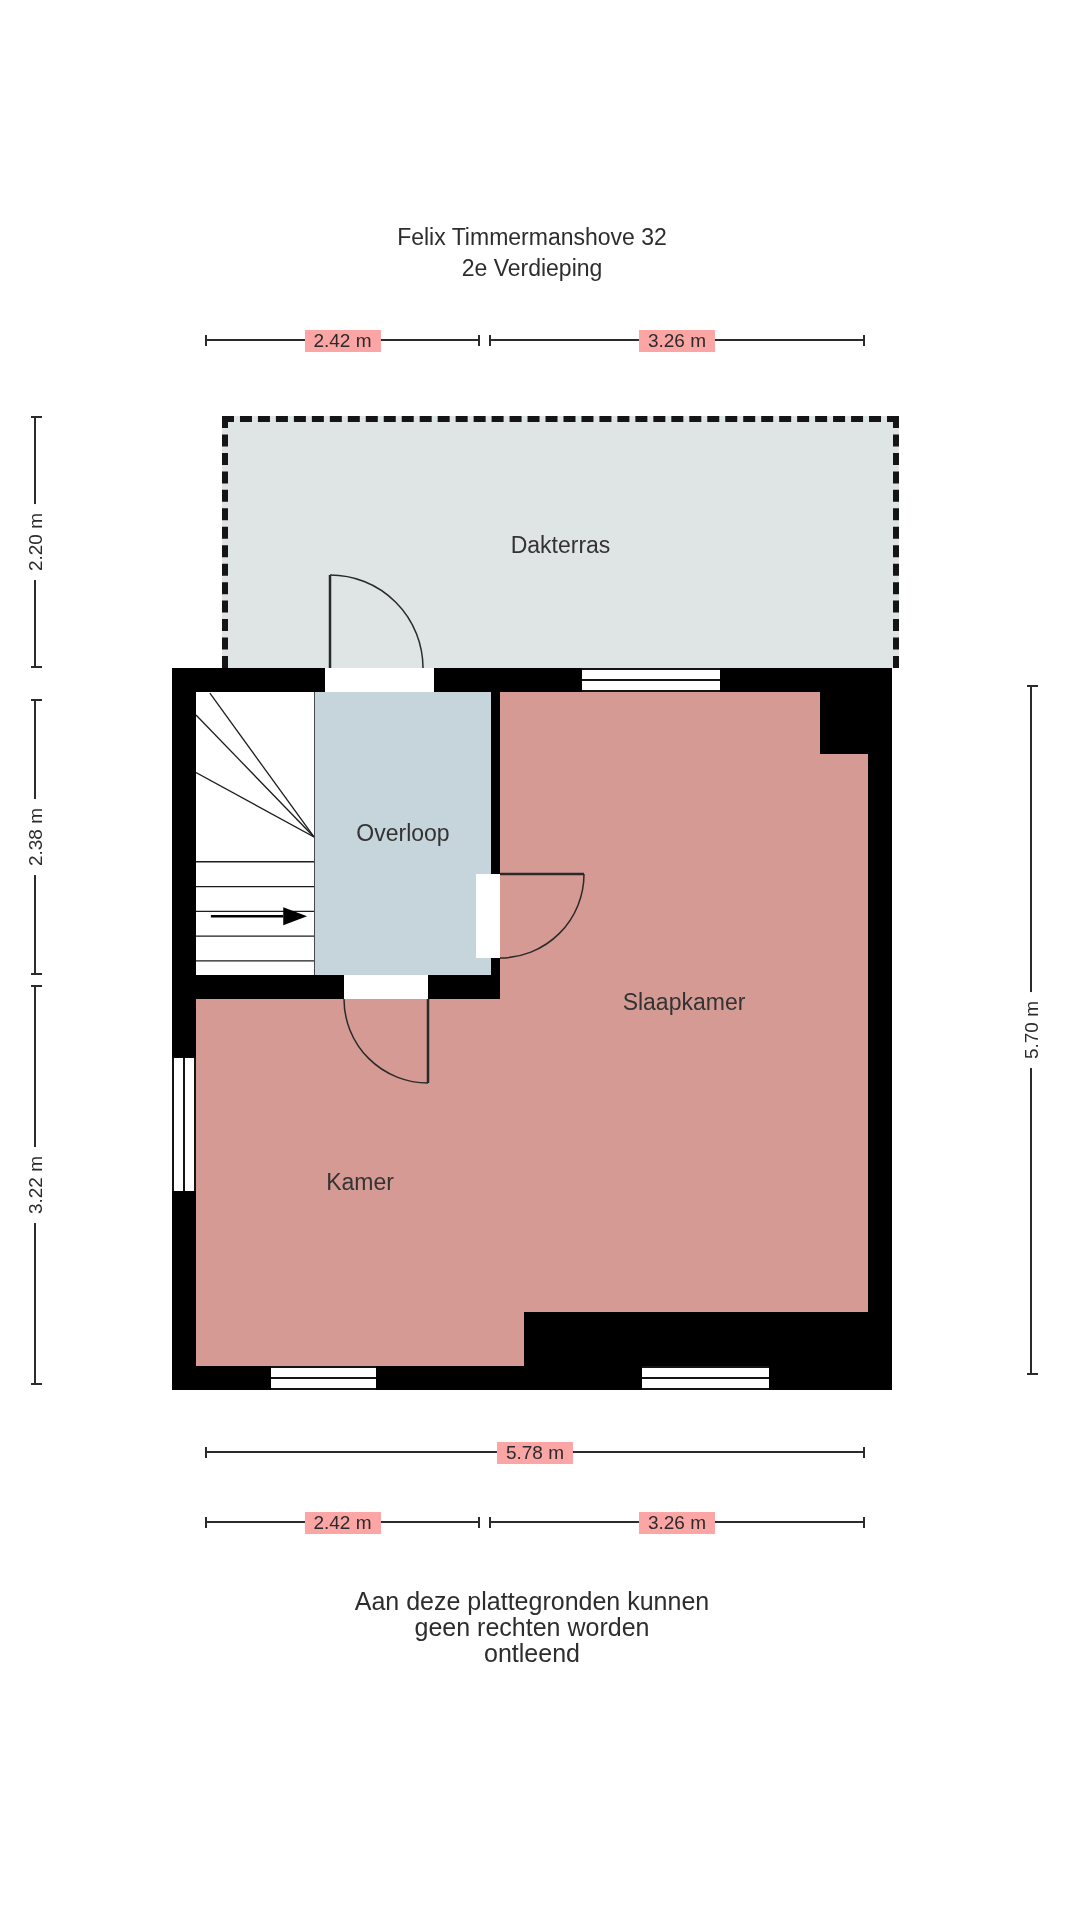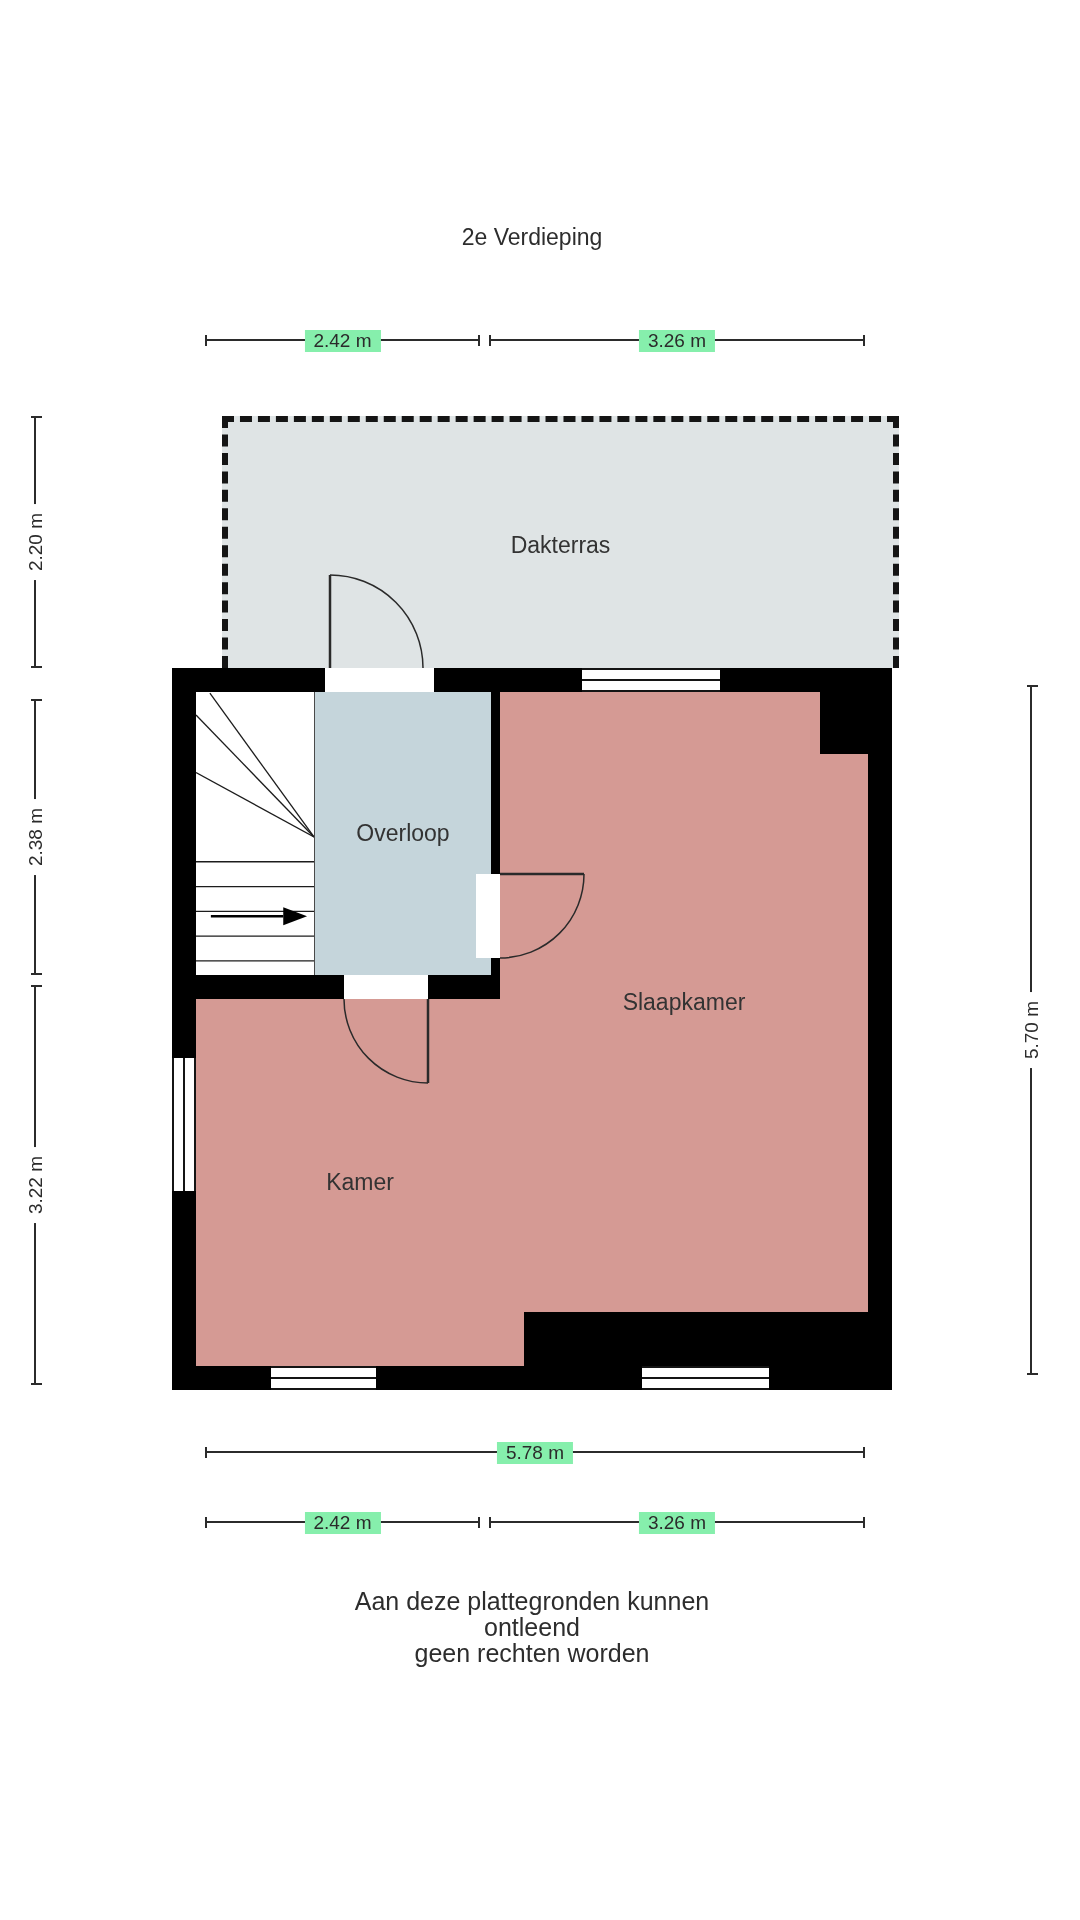--- a/index.html
+++ b/index.html
@@ -7,21 +7,21 @@
   body { font-family: "Liberation Sans", sans-serif; color: #2e2e2e; }
 
   .page { position: relative; width: 1080px; height: 1920px; margin: 0 auto; background: #fff; overflow: hidden; }
 
   .title { position: absolute; top: 222px; left: 0; width: 1064px; text-align: center;
            font-size: 23px; line-height: 31px; color: #2d2d2d; z-index: 2; }
 
   
   .dim { position: absolute; z-index: 3; }
   .dim .lbl { position: absolute; left: 50%; top: 50%; transform: translate(-50%,-50%);
-              background: #86efac; padding: 0 9px; font-size: 19px; white-space: nowrap; color: #2b2b2b; }
+              background: #fca5a5; padding: 0 9px; font-size: 19px; white-space: nowrap; color: #2b2b2b; }
   .dim.v .lbl { transform: translate(-50%,-50%) rotate(-90deg); background: #fff; padding: 0 9px; }
   .dim.h { height: 0; border-top: 2px solid #2b2b2b; }
   .dim.h::before, .dim.h::after { content: ""; position: absolute; top: -6px; width: 2px; height: 11px; background: #2b2b2b; }
   .dim.h::before { left: 0; } .dim.h::after { right: 0; }
   .dim.v { width: 0; border-left: 2px solid #2b2b2b; }
   .dim.v::before, .dim.v::after { content: ""; position: absolute; left: -5px; width: 11px; height: 2px; background: #2b2b2b; }
   .dim.v::before { top: 0; } .dim.v::after { bottom: 0; }
 
   
   .terrace { position: absolute; left: 193px; top: 416px; width: 677px; height: 252px;
@@ -61,20 +61,21 @@
 
   .disclaimer { position: absolute; top: 1588px; left: 0; width: 1064px; text-align: center;
                 font-size: 25px; line-height: 26px; color: #2d2d2d; z-index: 2; }
 </style>
 </head>
 <body style="--terrace: #dfe4e5; --hall: #c5d5db; --room: #d59a94; --wall: #000000;">
 
 <div class="page">
 
   <div class="title">
+    <div>Felix Timmermanshove 32</div>
     <div>2e Verdieping</div>
   </div>
 
   <div class="dim h" style="left:205px; top:339px; width:275px;">
     <span class="lbl">2.42 m</span>
   </div>
   <div class="dim h" style="left:489px; top:339px; width:376px;">
     <span class="lbl">3.26 m</span>
   </div>
 
@@ -163,17 +164,17 @@
   </div>
   <div class="dim h" style="left:205px; top:1521px; width:275px;">
     <span class="lbl">2.42 m</span>
   </div>
   <div class="dim h" style="left:489px; top:1521px; width:376px;">
     <span class="lbl">3.26 m</span>
   </div>
 
   <div class="disclaimer">
     <div>Aan deze plattegronden kunnen</div>
+    <div>geen rechten worden</div>
     <div>ontleend</div>
-    <div>geen rechten worden</div>
   </div>
 
 </div>
 
 </body></html>

